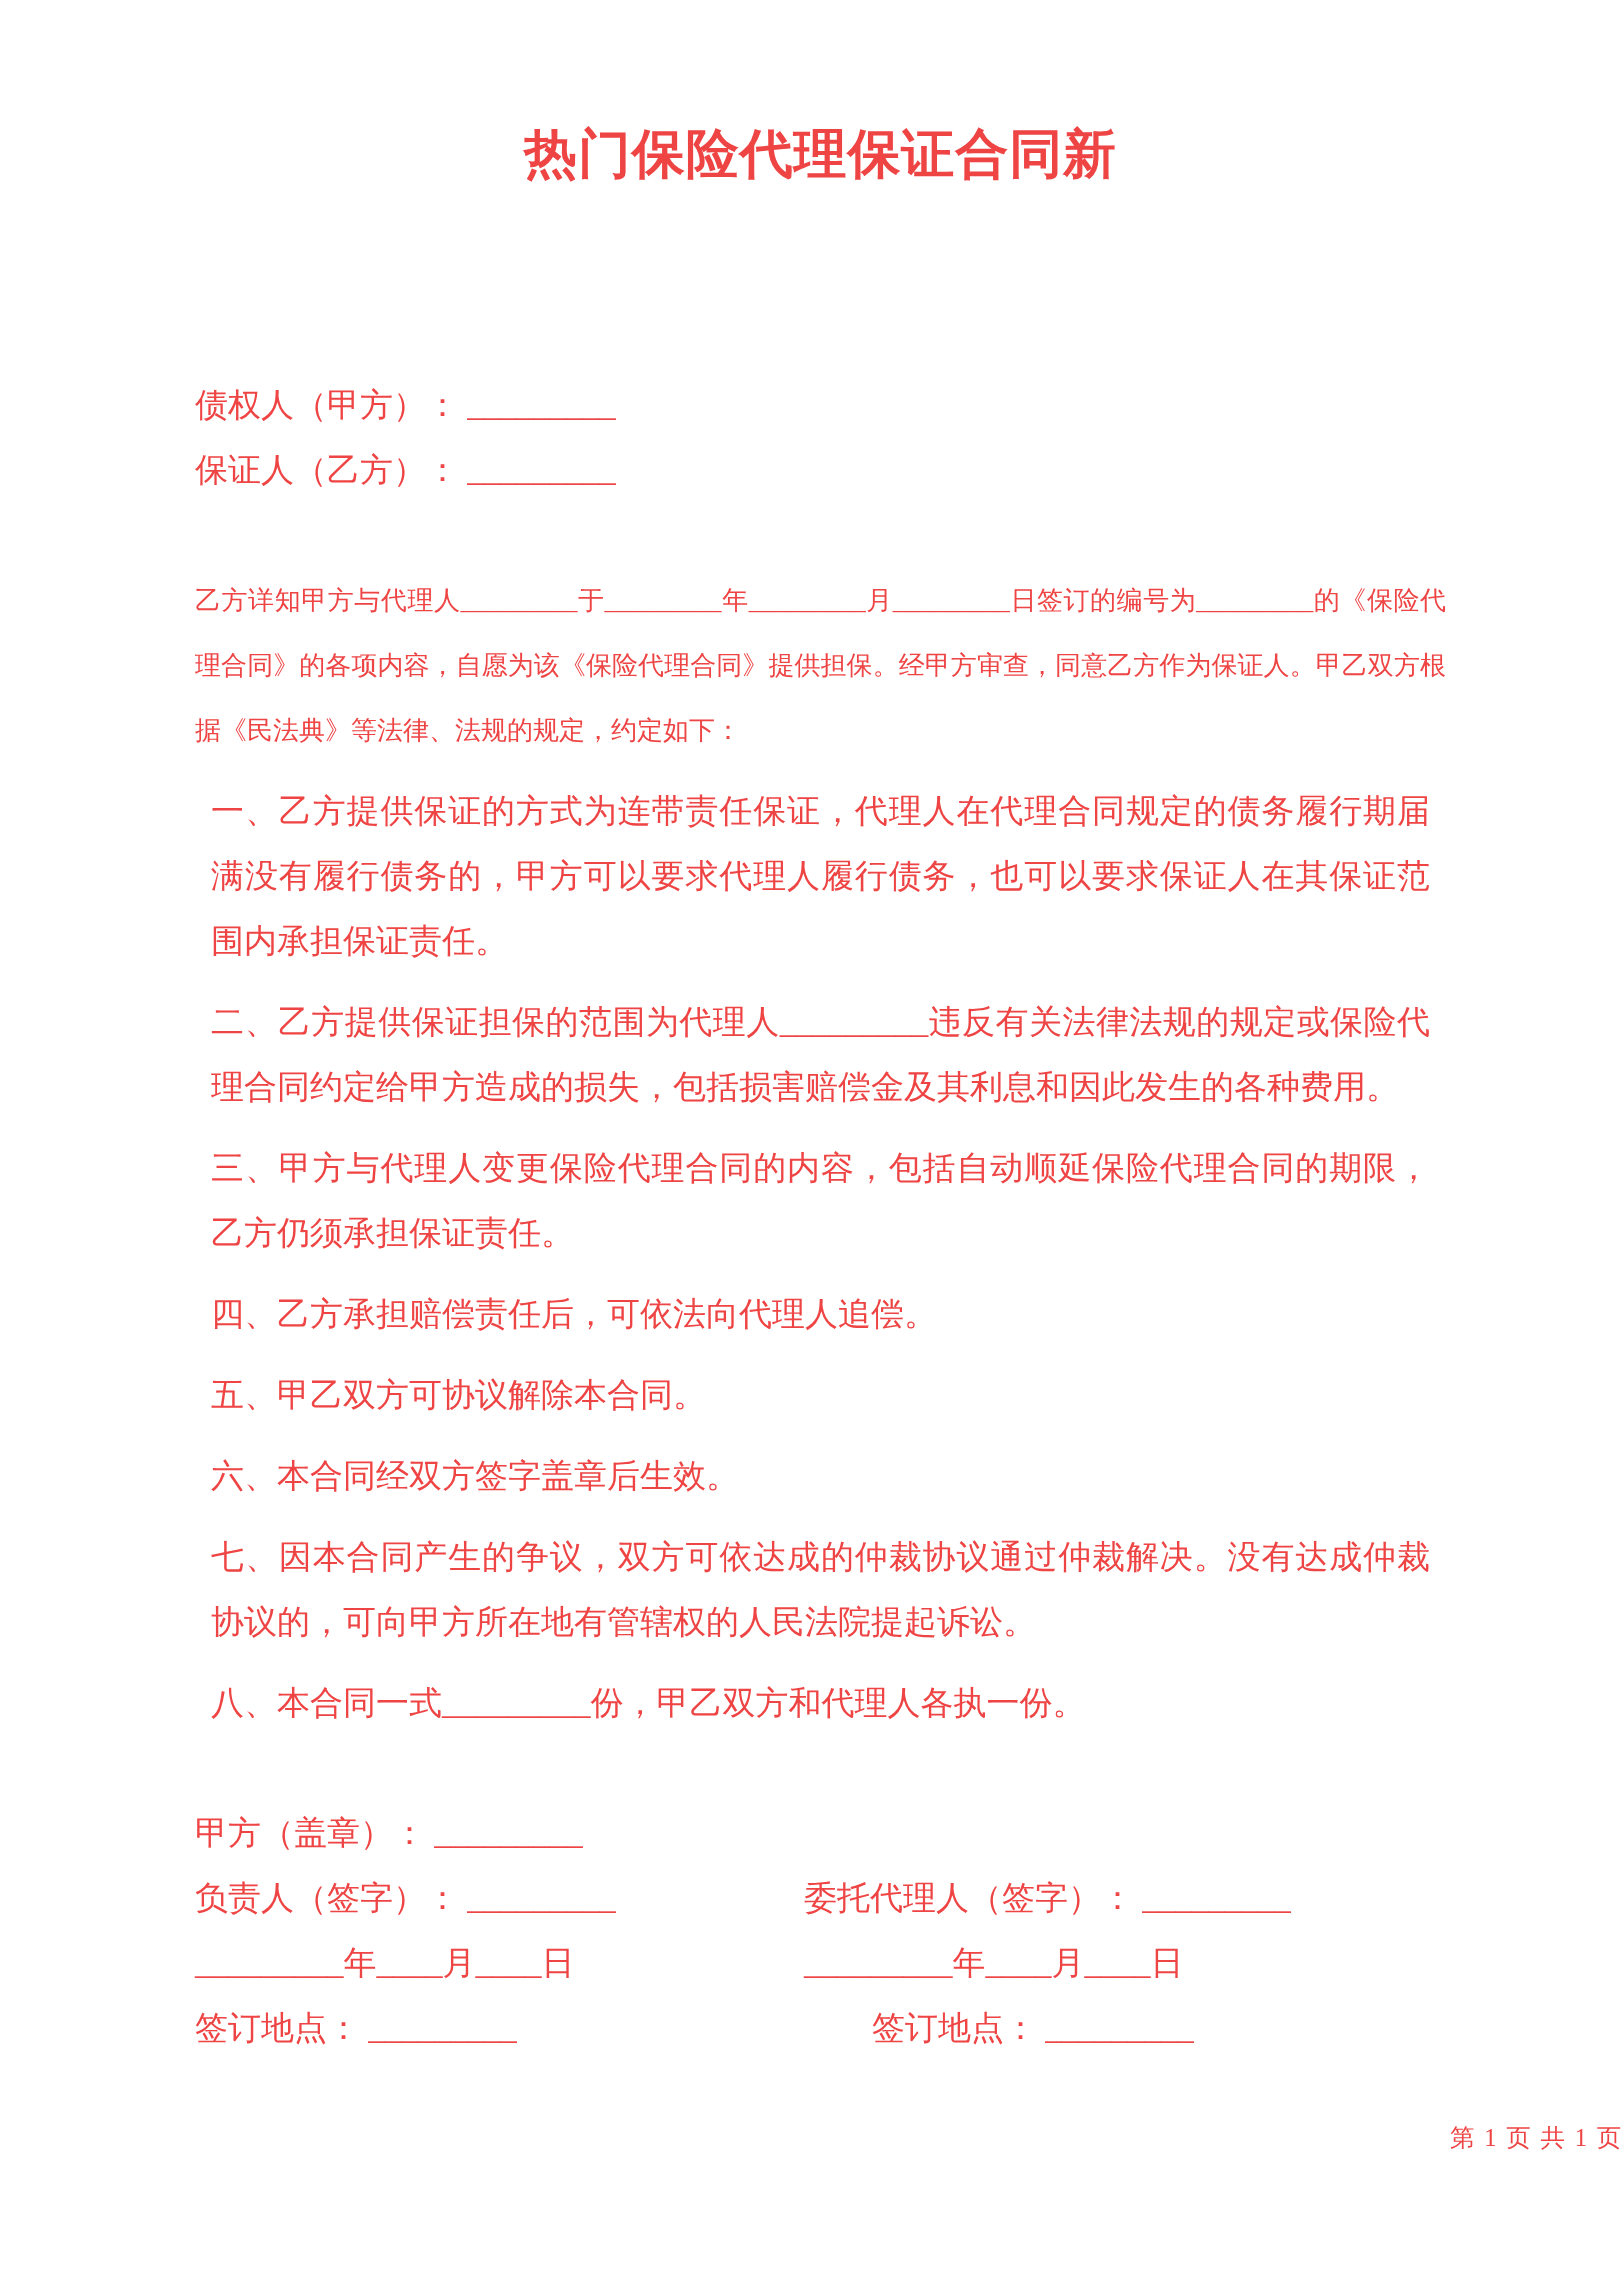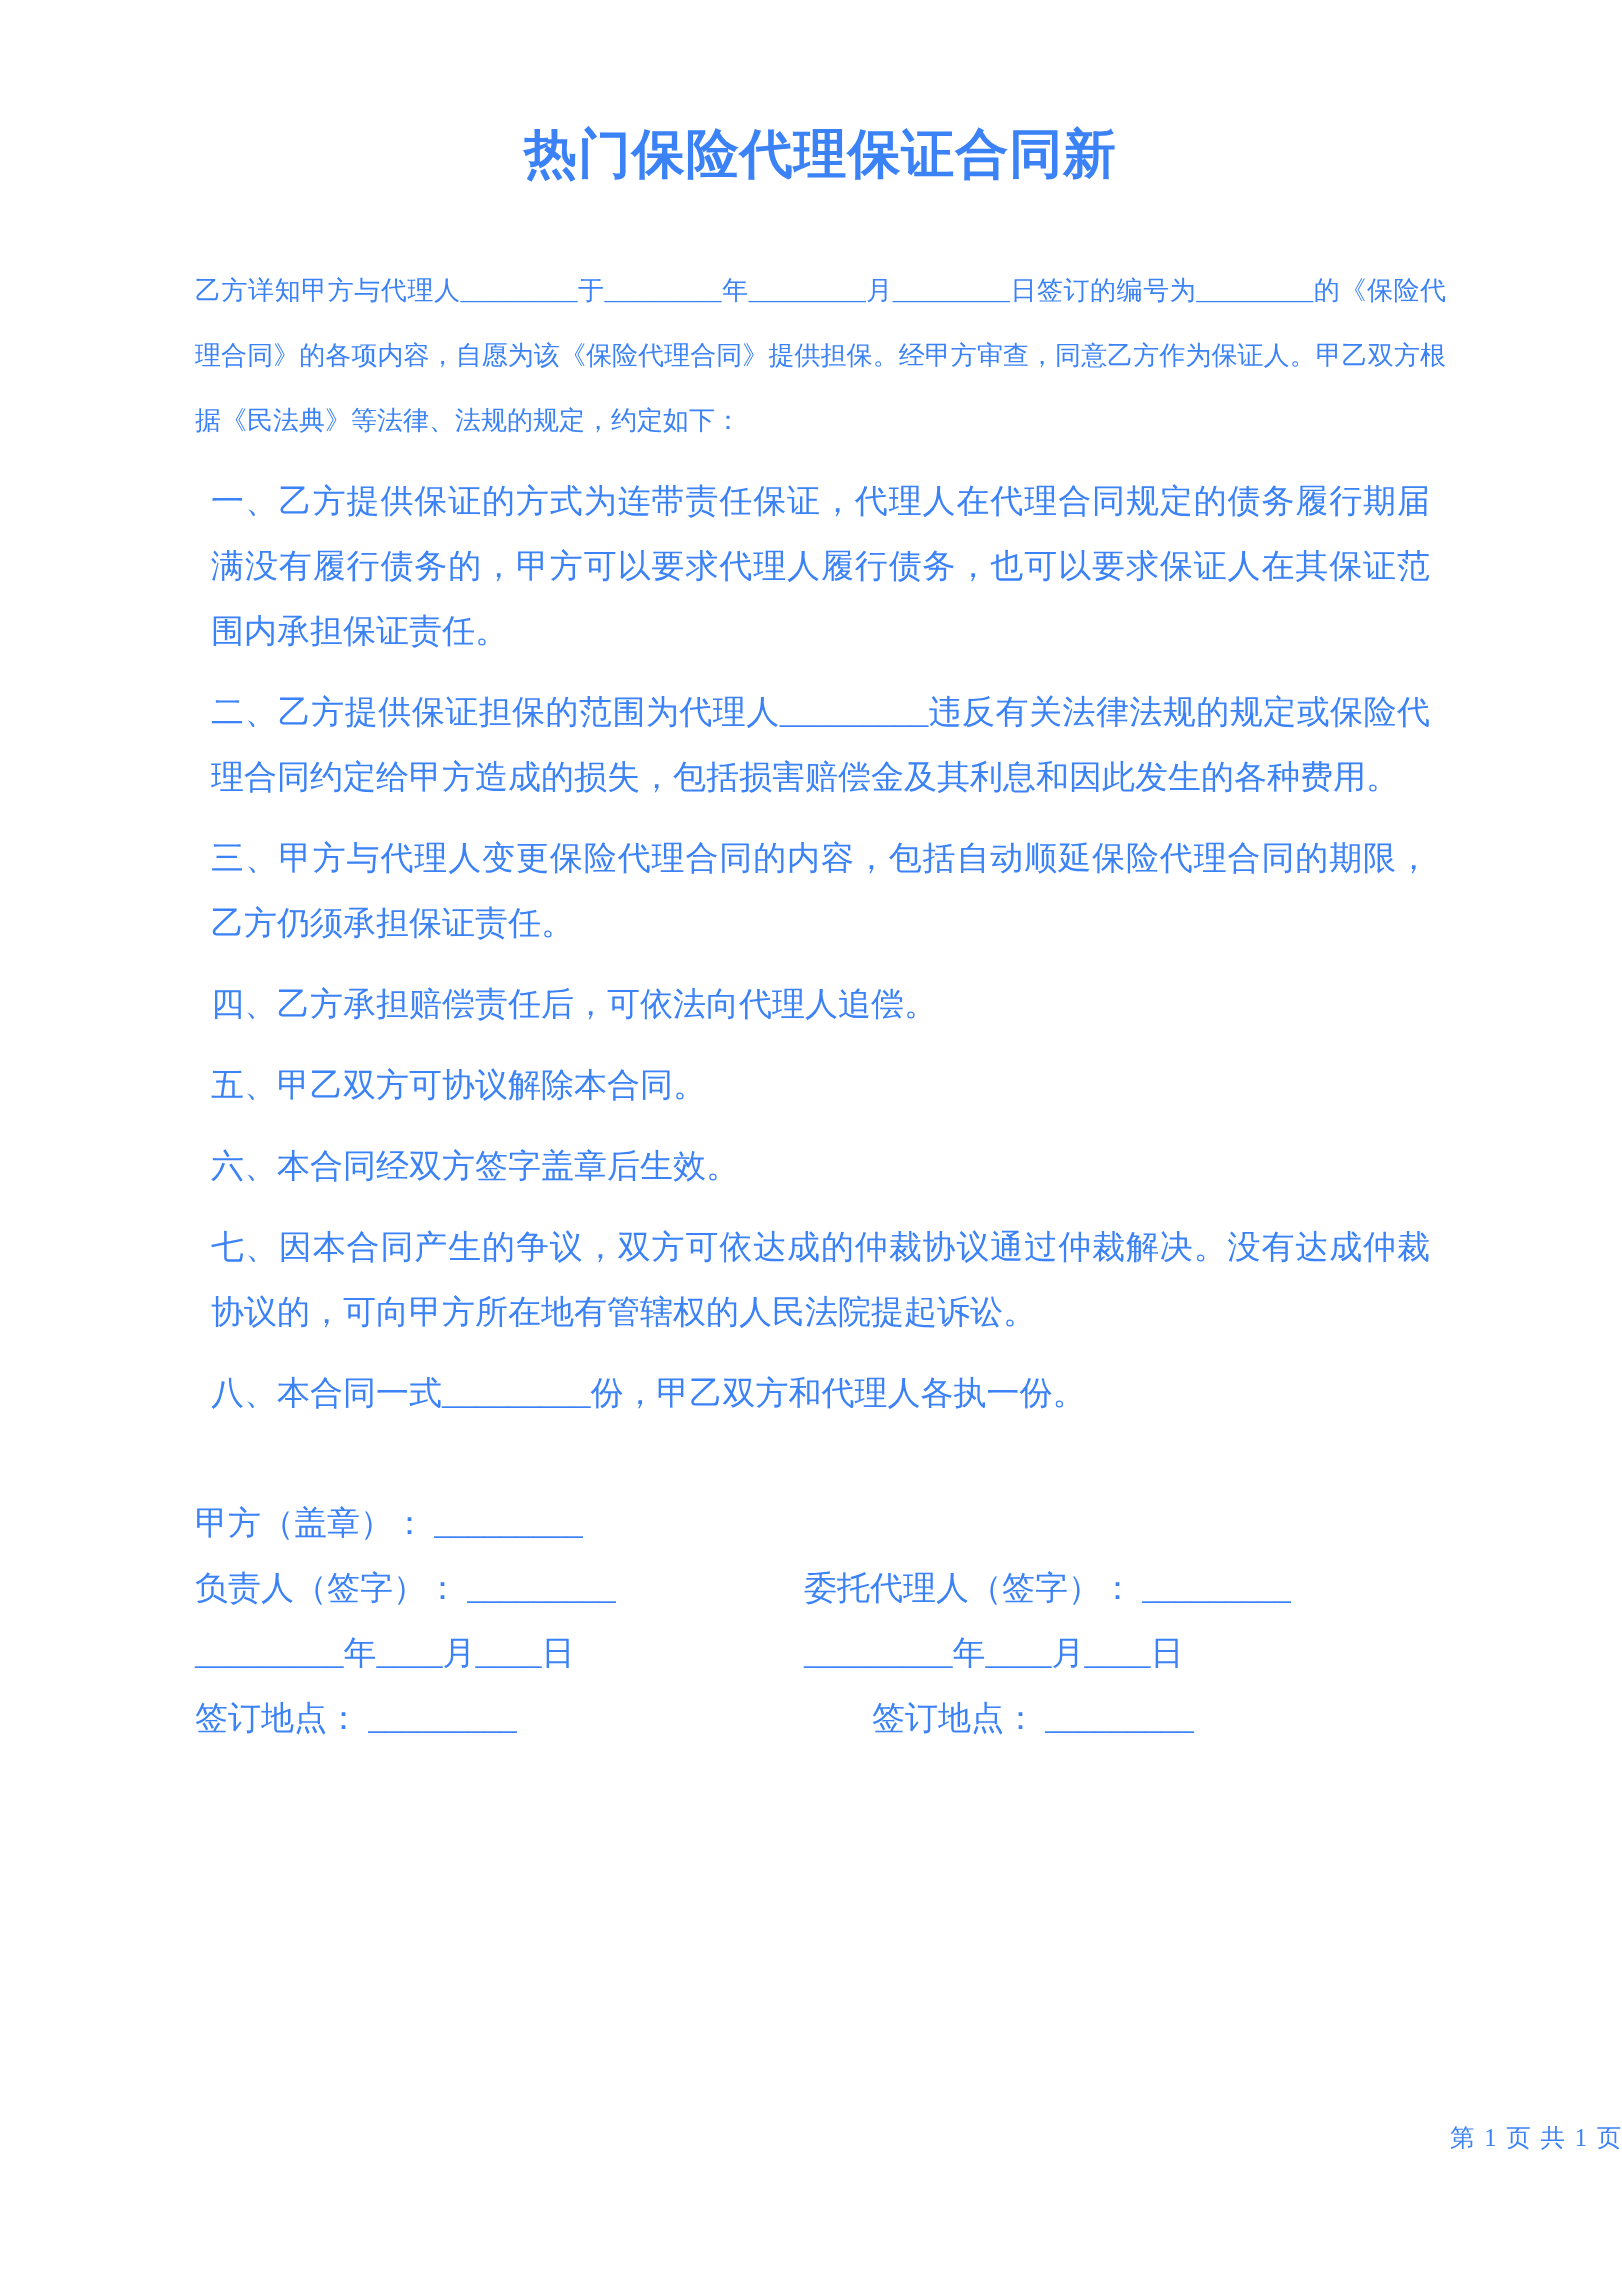--- a/index.html
+++ b/index.html
@@ -5,21 +5,21 @@
   html, body {
     margin: 0;
     padding: 0;
     background: #ffffff;
   }
   .page {
     position: relative;
     width: 1623px;
     height: 2294px;
     background: #ffffff;
-    color: #3b82f6;
+    color: #ef4444;
     font-family: "Liberation Serif", "DejaVu Serif", serif;
     overflow: hidden;
     box-sizing: border-box;
   }
   .content {
     padding: 0 177px 0 195px;
   }
   .doc-title {
     margin: 0;
     padding-top: 115px;
@@ -80,20 +80,24 @@
   }
 </style>
 </head>
 <body>
 
 <div class="page">
   <div class="content">
 
     <h1 class="doc-title">热门保险代理保证合同新</h1>
 
+    <div class="party-block">
+      <div class="party-line">债权人（甲方）： _________</div>
+      <div class="party-line">保证人（乙方）： _________</div>
+    </div>
 
     <p class="intro-paragraph">乙方详知甲方与代理人_________于_________年_________月_________日签订的编号为_________的《保险代理合同》的各项内容，自愿为该《保险代理合同》提供担保。经甲方审查，同意乙方作为保证人。甲乙双方根据《民法典》等法律、法规的规定，约定如下：</p>
 
     <p class="clause">一、乙方提供保证的方式为连带责任保证，代理人在代理合同规定的债务履行期届满没有履行债务的，甲方可以要求代理人履行债务，也可以要求保证人在其保证范围内承担保证责任。</p>
     <p class="clause">二、乙方提供保证担保的范围为代理人_________违反有关法律法规的规定或保险代理合同约定给甲方造成的损失，包括损害赔偿金及其利息和因此发生的各种费用。</p>
     <p class="clause">三、甲方与代理人变更保险代理合同的内容，包括自动顺延保险代理合同的期限，乙方仍须承担保证责任。</p>
     <p class="clause">四、乙方承担赔偿责任后，可依法向代理人追偿。</p>
     <p class="clause">五、甲乙双方可协议解除本合同。</p>
     <p class="clause">六、本合同经双方签字盖章后生效。</p>
     <p class="clause">七、因本合同产生的争议，双方可依达成的仲裁协议通过仲裁解决。没有达成仲裁协议的，可向甲方所在地有管辖权的人民法院提起诉讼。</p>

